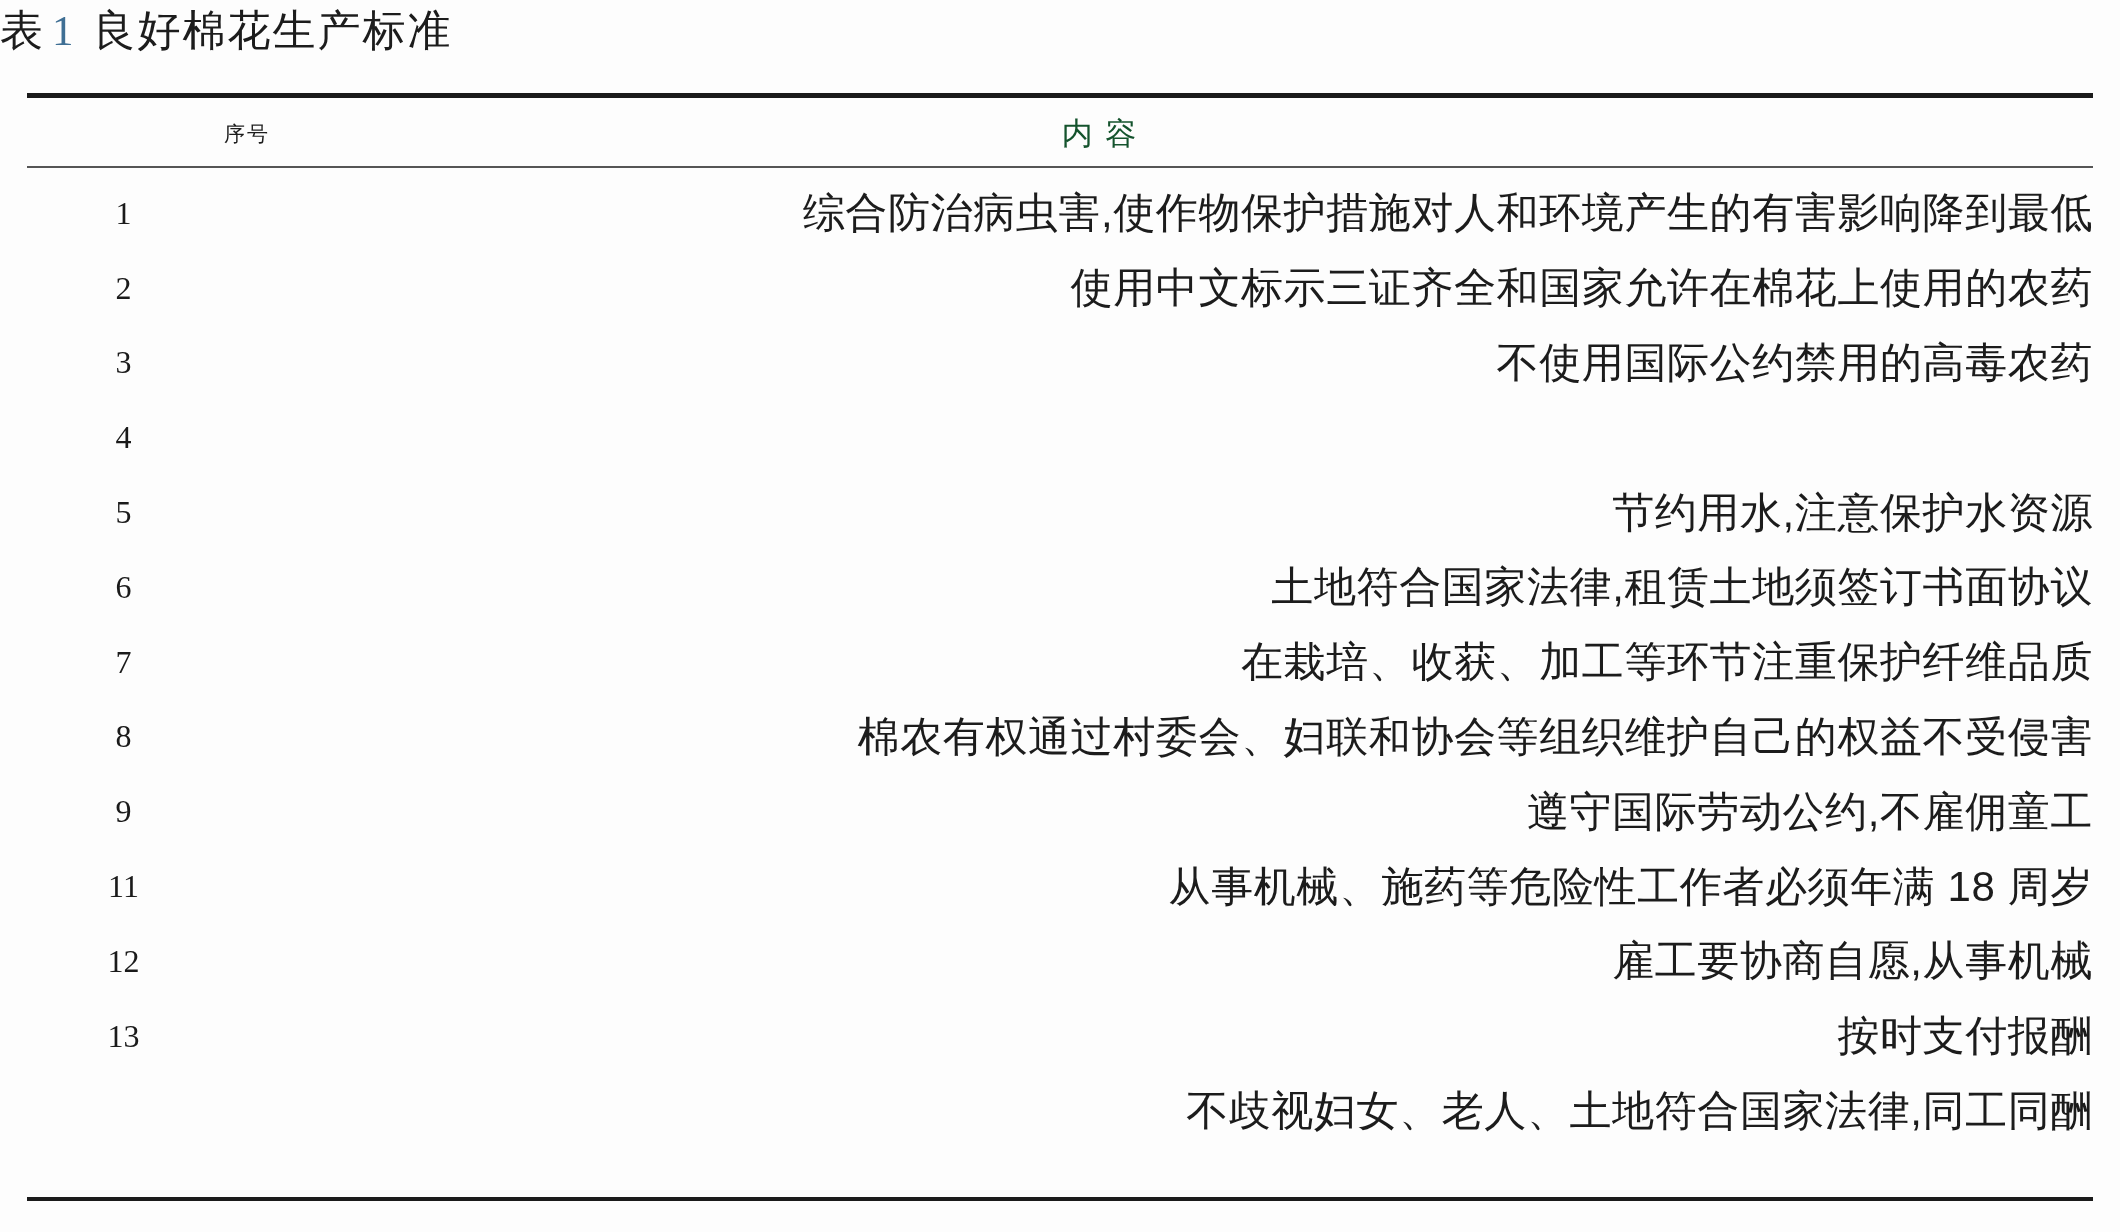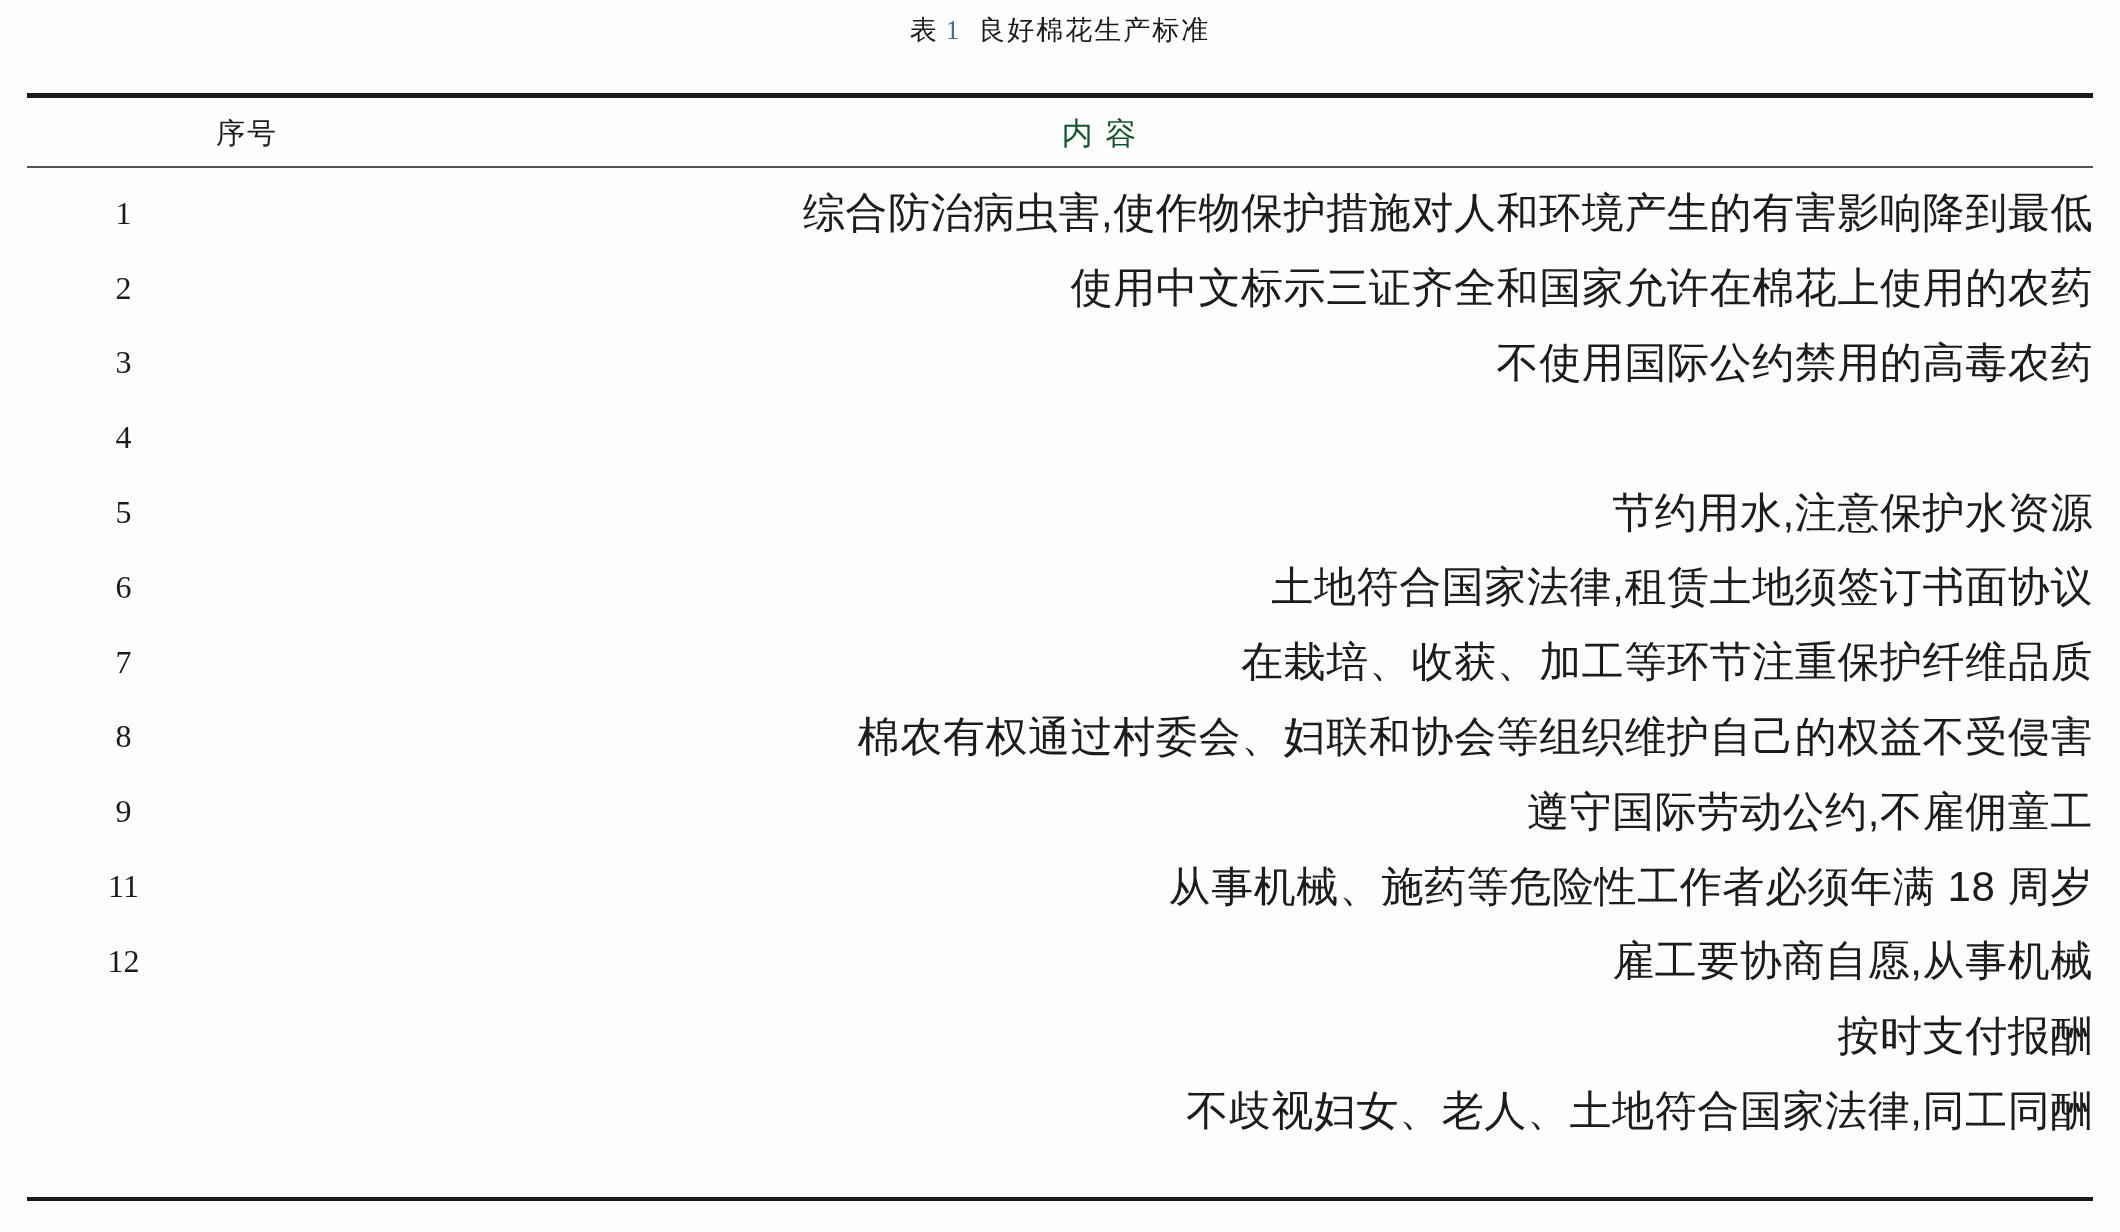--- a/index.html
+++ b/index.html
@@ -22,22 +22,22 @@
     background: #fdfdfd;
     overflow: hidden;
   }
 
   
   .table-caption {
     position: absolute;
     left: 0;
     top: 8px;
     width: 2120px;
-    text-align: center;
-    font-size: 27px;
+    text-align: left;
+    font-size: 43px;
     line-height: 44px;
     letter-spacing: 1px;
     color: #1c1c1c;
     white-space: nowrap;
   }
   .caption-label {
     font-family: "Liberation Sans", "DejaVu Sans", sans-serif;
     font-weight: 400;
   }
   .caption-number {
@@ -68,21 +68,21 @@
     left: 27px;
     top: 104px;
     width: 2066px;
     height: 60px;
     display: flex;
     align-items: center;
   }
   .th-index {
     width: 440px;
     text-align: center;
-    font-size: 29px;
+    font-size: 21px;
     letter-spacing: 2px;
     color: #1c1c1c;
   }
   .th-content {
     flex: 1;
     text-align: center;
     font-size: 31px;
     letter-spacing: 2px;
     color: #14532d;
     padding-right: 360px;
@@ -189,20 +189,21 @@
       <div class="cell-index">11</div>
       <div class="cell-content">从事机械、施药等危险性工作者必须年满 18 周岁</div>
     </div>
 
     <div class="row">
       <div class="cell-index">12</div>
       <div class="cell-content">雇工要协商自愿,从事机械</div>
     </div>
 
     <div class="row">
+      <div class="cell-index">13</div>
       <div class="cell-content">按时支付报酬</div>
     </div>
 
     <div class="row">
       <div class="cell-content">不歧视妇女、老人、土地符合国家法律,同工同酬</div>
     </div>
 
   </div>
 
   <div class="rule rule-bottom"></div>

